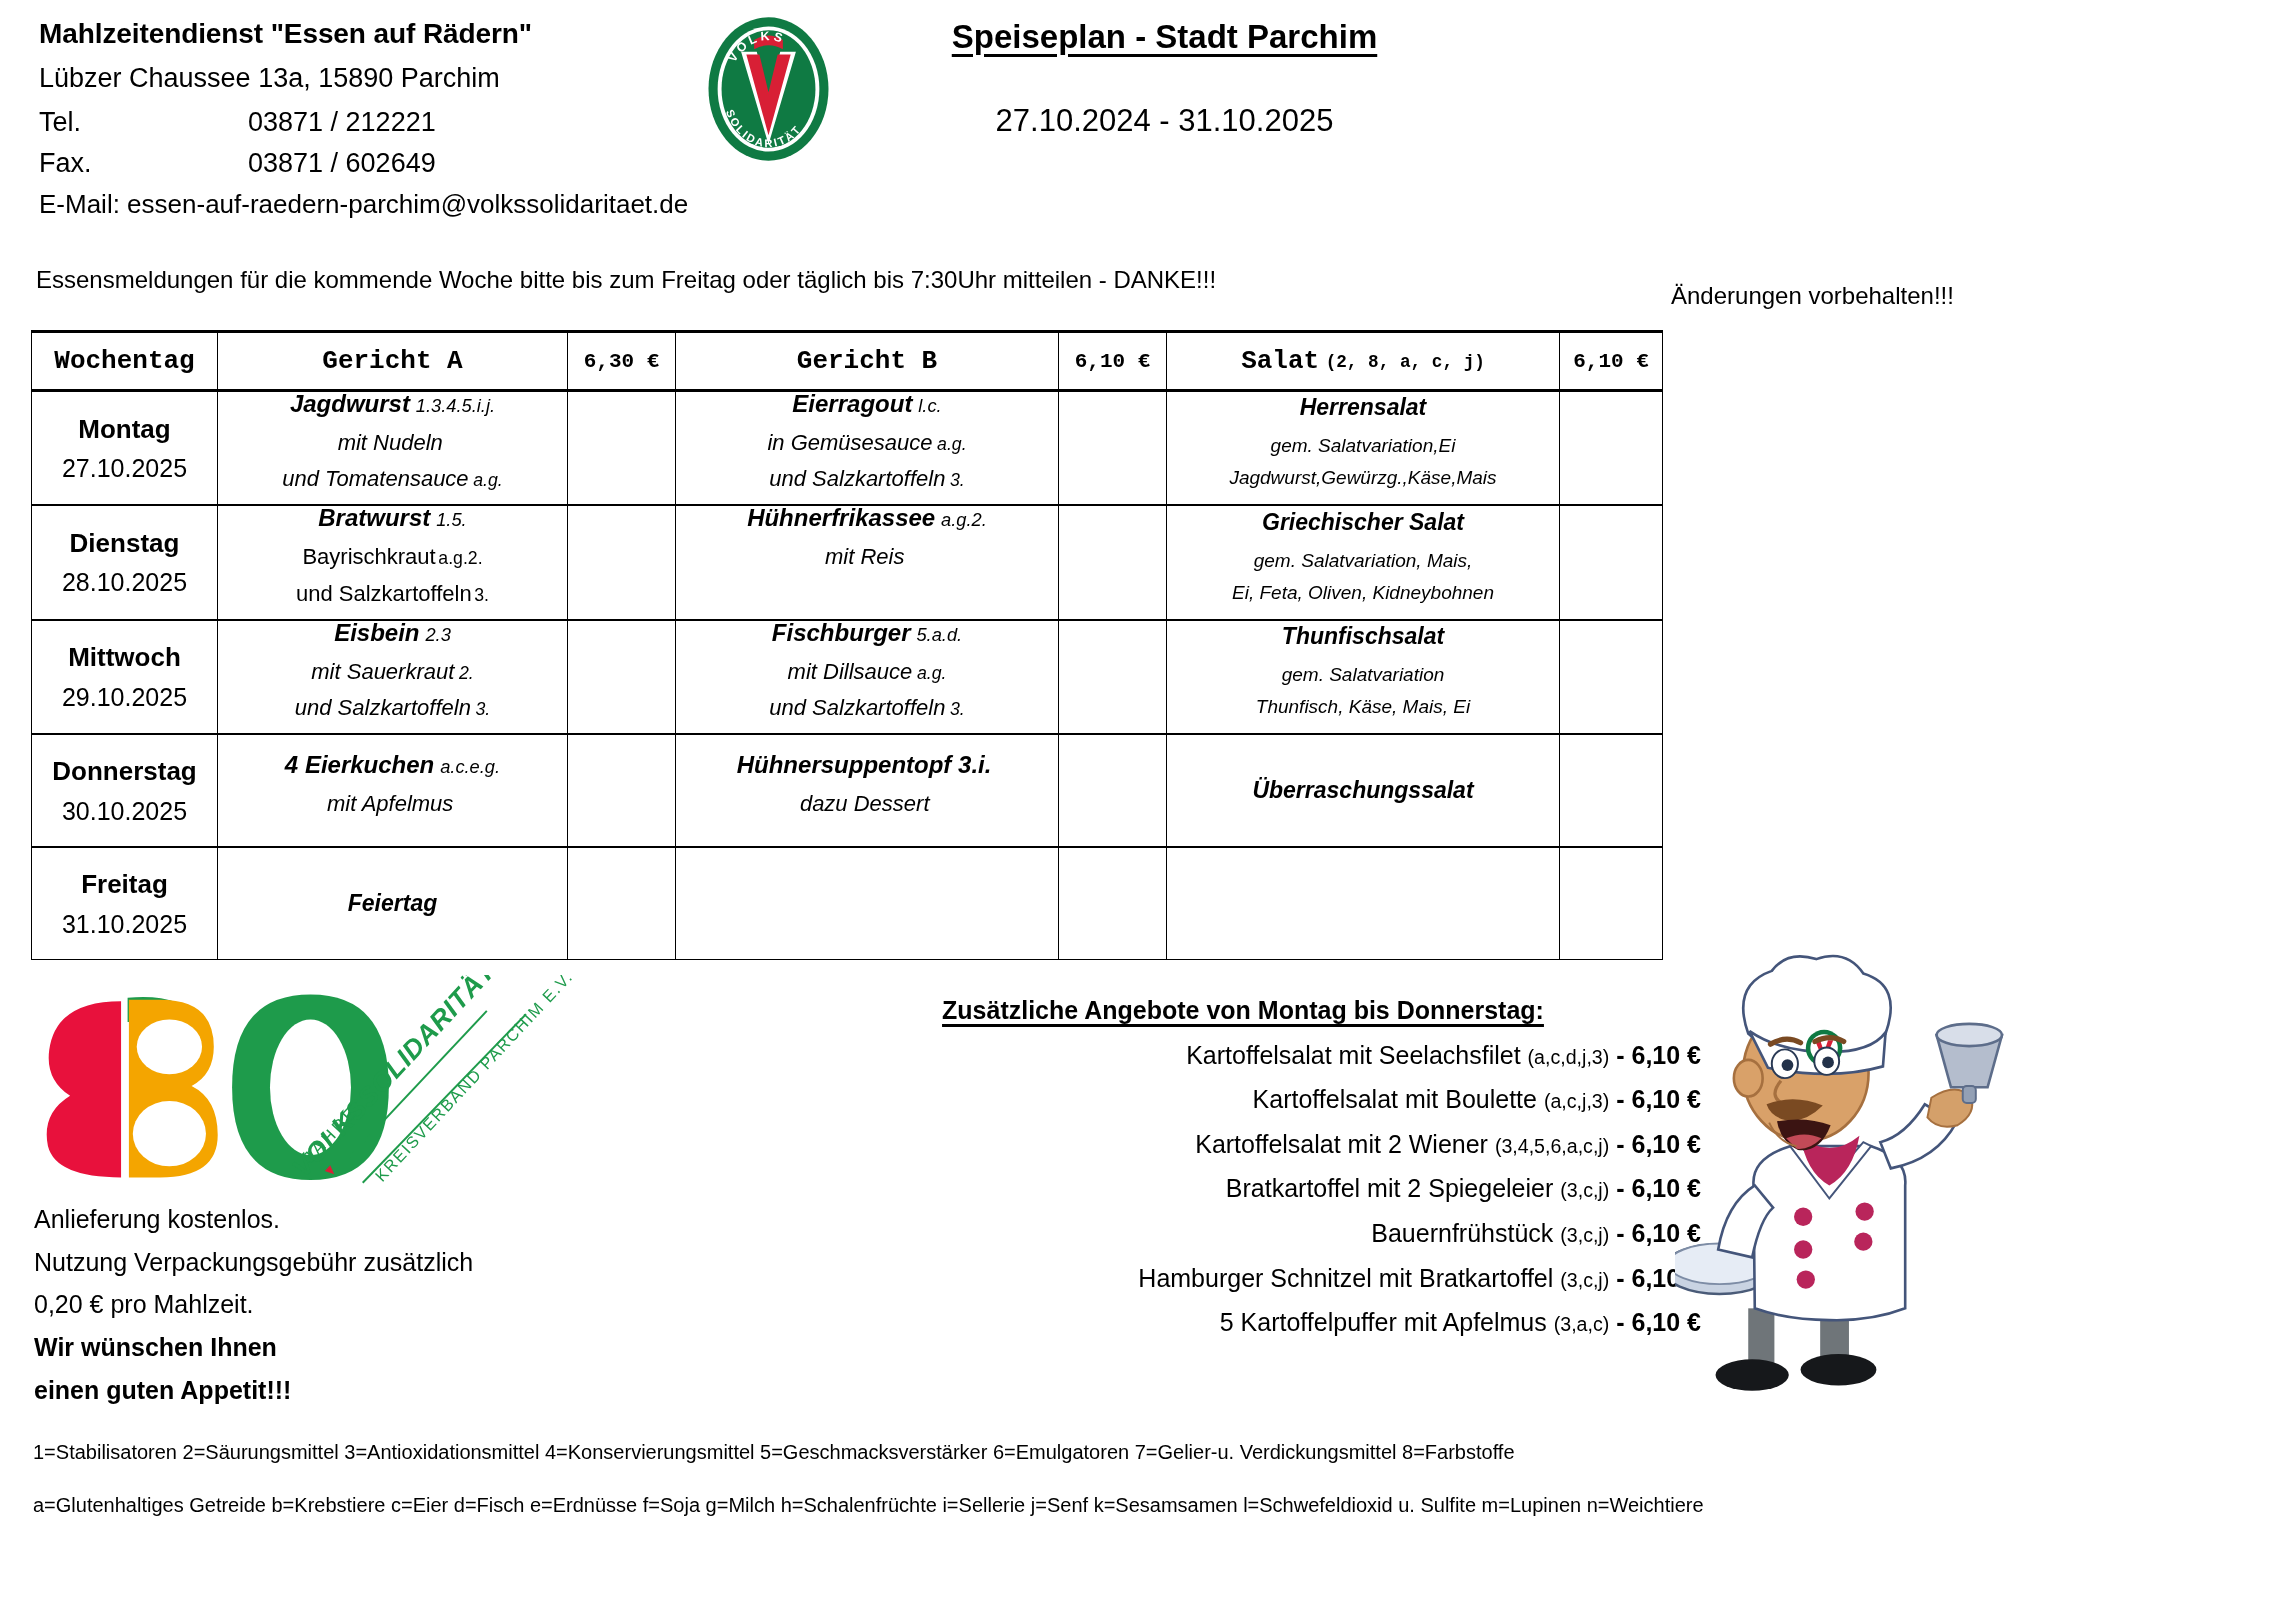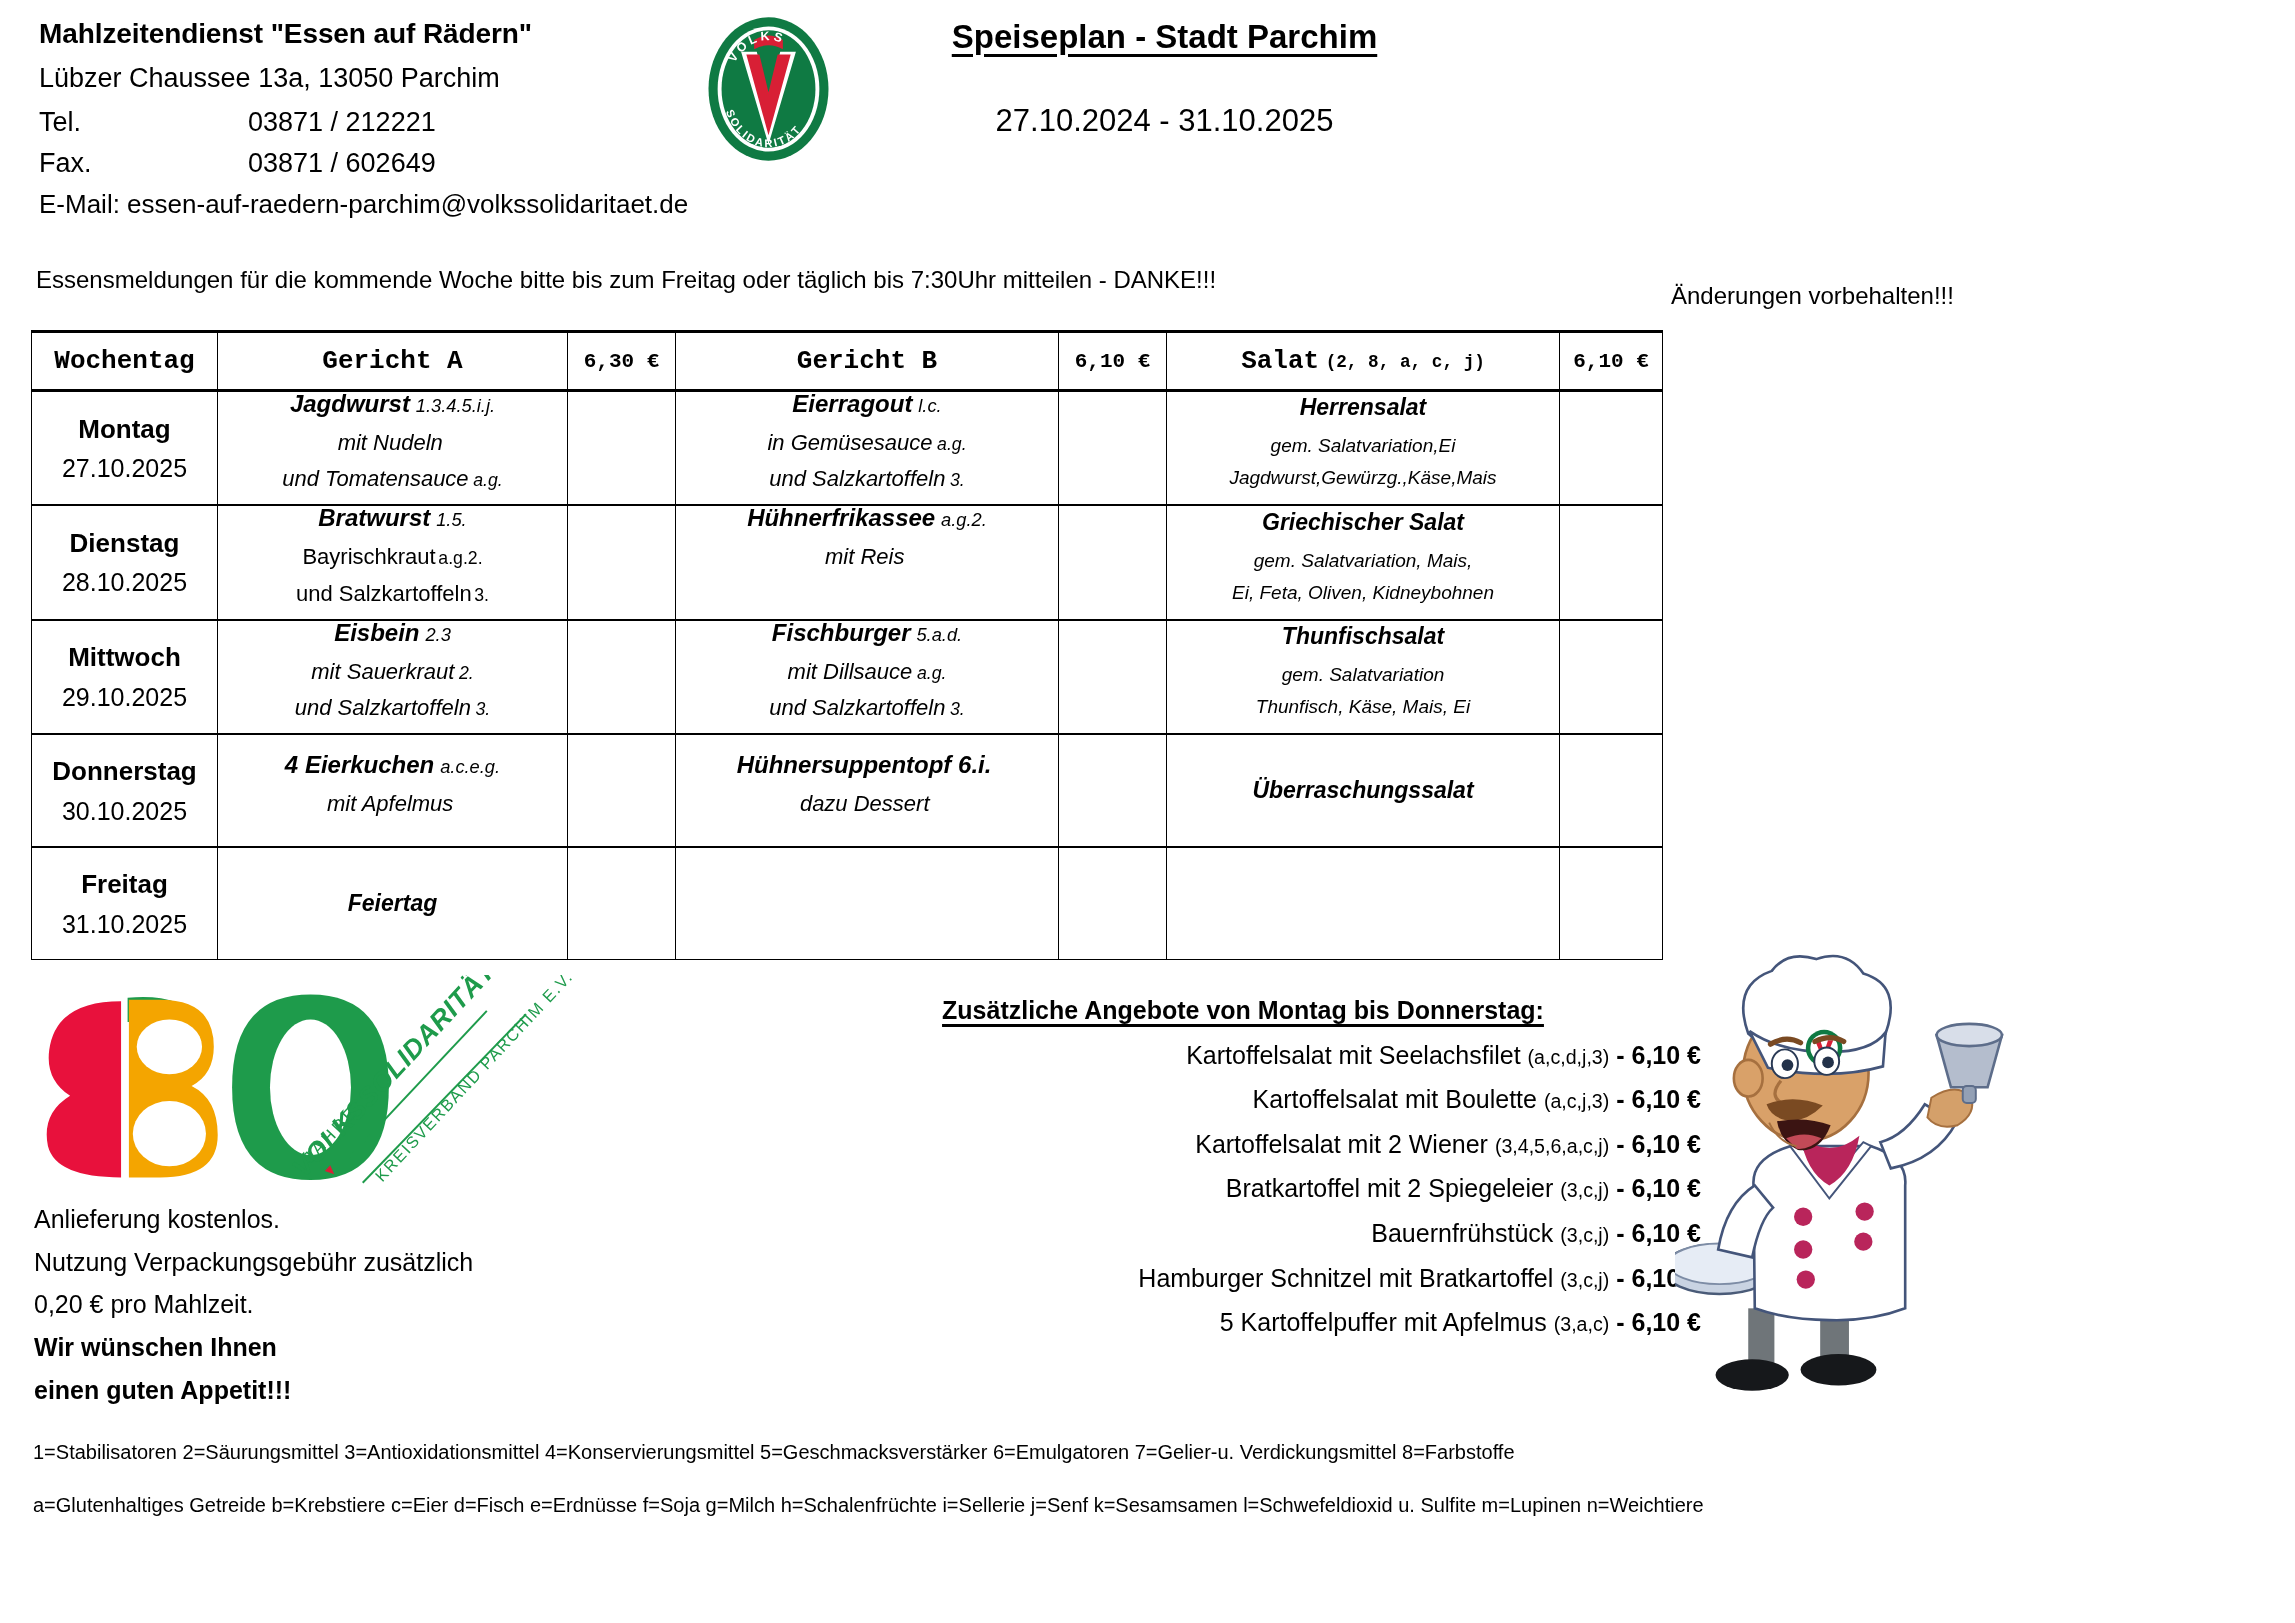--- a/index.html
+++ b/index.html
@@ -92,21 +92,21 @@
   .footer .f1{font-size:20px;line-height:1.0;margin-bottom:33px;white-space:nowrap;}
   .footer .f2{font-size:20px;line-height:1.0;white-space:nowrap;}
 </style>
 </head>
 <body>
 
 <div class="page">
 
   <div class="hdr">
     <div class="l1">Mahlzeitendienst "Essen auf Rädern"</div>
-    <div class="l2">Lübzer Chaussee 13a, 13050 Parchim</div>
+    <div class="l2">Lübzer Chaussee 13a, 15890 Parchim</div>
     <div class="row">
       <span class="lbl">Tel.</span>
       <span>03871 / 212221</span>
     </div>
     <div class="row">
       <span class="lbl">Fax.</span>
       <span>03871 / 602649</span>
     </div>
     <div class="l5">E-Mail: essen-auf-raedern-parchim@volkssolidaritaet.de</div>
   </div>
@@ -250,21 +250,21 @@
         <td class="daycell">
           <div class="dname">Donnerstag</div>
           <div class="ddate">30.10.2025</div>
         </td>
         <td class="dish">
           <div class="l-title"><span>4 Eierkuchen</span><span class="code">a.c.e.g.</span></div>
           <div class="l-sub"><span>mit Apfelmus</span><span class="code"></span></div>
         </td>
         <td class="empty-cell"></td>
         <td class="dish">
-          <div class="l-title"><span>Hühnersuppentopf 6.i.</span><span class="code"></span></div>
+          <div class="l-title"><span>Hühnersuppentopf 3.i.</span><span class="code"></span></div>
           <div class="l-sub"><span>dazu Dessert</span><span class="code"></span></div>
         </td>
         <td class="empty-cell"></td>
         <td class="salat">
           <div class="single-mid">Überraschungssalat</div>
         </td>
         <td class="empty-cell"></td>
       </tr>
 
       <tr class="rowline">

